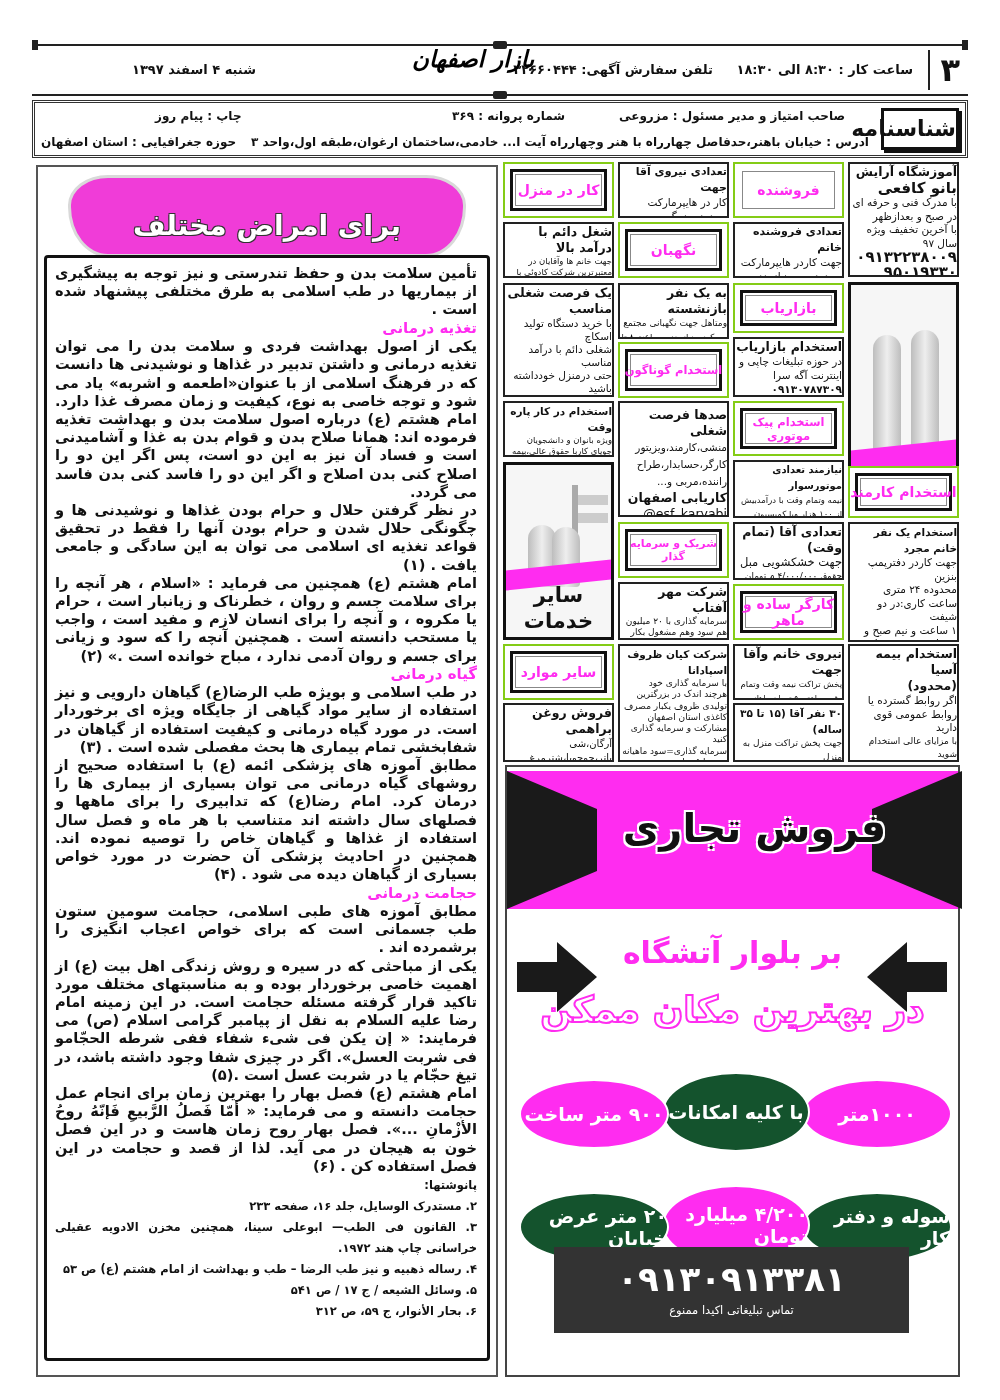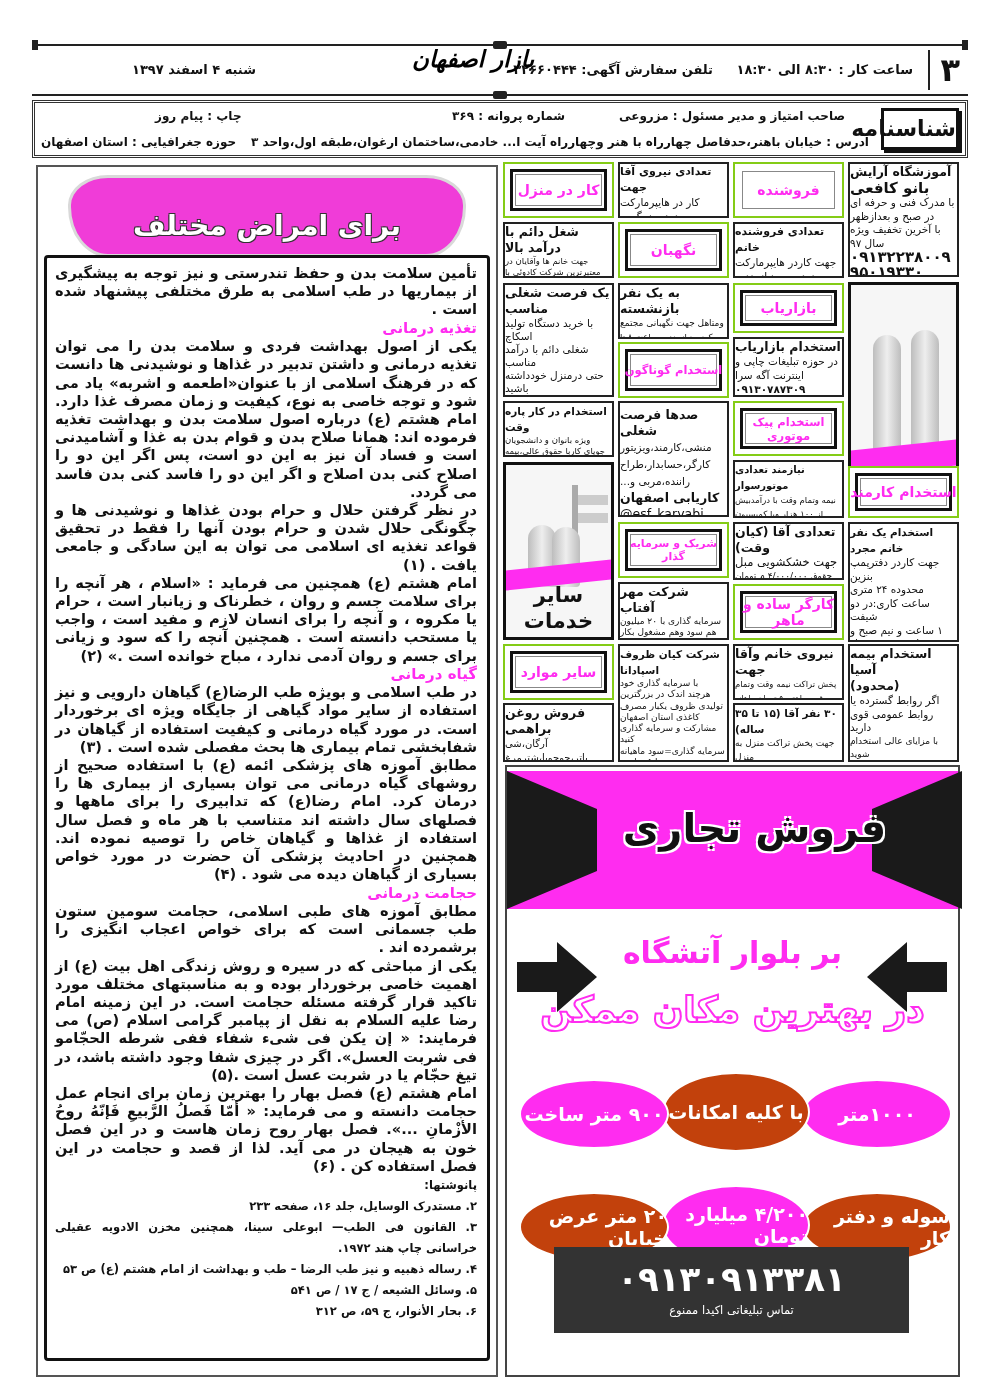--- a/index.html
+++ b/index.html
@@ -29,21 +29,21 @@
   .title-wrap { position: absolute; top: 8px; left: 30px; right: 30px; height: 82px; }
   .title-band { position: absolute; top: 0; left: 0; right: 0; height: 82px; background: #f03cd8; border-radius: 40px 40px 40px 40px / 30px 30px 50px 50px; border: 3px solid #d9d9d9; }
   .title1 { position: absolute; top: 6px; width: 100%; text-align: center; font-size: 19px; font-weight: bold; color: #fff; text-shadow: 1px 1px 0 #333, -1px -1px 0 #333, 1px -1px 0 #333, -1px 1px 0 #333; }
   .title2 { position: absolute; top: 34px; width: 100%; text-align: center; font-size: 28px; font-weight: bold; color: #fff; text-shadow: 1px 1px 0 #333, -1px -1px 0 #333, 1px -1px 0 #333, -1px 1px 0 #333; }
   .body-text { font-size: 14.6px; line-height: 18.2px; font-weight: bold; text-align: justify; text-align-last: right; }
   .body-text p { margin: 0; }
   .subhead { color: #ff2cf0; font-weight: bold; font-size: 15px; line-height: 18.5px; }
   .refs { font-size: 11.5px; line-height: 21px; font-weight: bold; }
 
   
-  .ad { position: absolute; border: 2px solid #222; background: #fff; text-align: left; overflow: hidden; }
+  .ad { position: absolute; border: 2px solid #222; background: #fff; text-align: right; overflow: hidden; }
   .ad .h { font-weight: bold; font-size: 12.5px; line-height: 16px; }
   .ad .t { font-size: 10.5px; line-height: 13.5px; }
   .ad .n { font-size: 15px; line-height: 15px; letter-spacing: 1px; font-weight: bold; }
   .frame { position: absolute; background: #fff; border: 2px solid #84cc16; }
   .frame .inner { position: absolute; top: 5px; left: 5px; right: 5px; bottom: 5px; border: 3px solid #111; }
   .frame .inner::before { content: ""; position: absolute; top: 2px; left: 2px; right: 2px; bottom: 2px; border: 1px solid #888; }
   .frame .label { position: absolute; top: 50%; width: 100%; transform: translateY(-50%); text-align: center; color: #ff2cf0; font-weight: bold; font-size: 14px; }
 
   .img-ad { position: absolute; border: 3px solid #111; background: #f6f6f6; overflow: hidden; }
   .figure { position: absolute; width: 28px; background: linear-gradient(90deg,#bdbdbd,#eee,#bdbdbd); border-radius: 14px 14px 4px 4px; }
@@ -51,21 +51,21 @@
   .img-ad .big { position: absolute; width: 100%; text-align: center; font-weight: bold; color: #111; }
 
   
   .bigad { position: absolute; top: 765px; left: 505px; width: 455px; height: 612px; border: 2px solid #444; background: #fff; }
   .bigad .top-band { position: absolute; top: 4px; left: 0; right: 0; height: 138px; background: #ff2cf0; }
   .bigad .head { position: absolute; top: 38px; width: 100%; text-align: center; font-size: 40px; font-weight: bold; color: #111; text-shadow: 2px 2px 0 #fff, -2px -2px 0 #fff, 2px -2px 0 #fff, -2px 2px 0 #fff; padding-left: 44px; }
   .bigad .line1 { position: absolute; top: 168px; width: 100%; text-align: center; font-size: 30px; font-weight: bold; color: #ff2cf0; }
   .bigad .line2 { position: absolute; top: 222px; width: 100%; text-align: center; font-size: 36px; font-weight: bold; color: #fff; -webkit-text-stroke: 2px #ff2cf0; }
   .oval { position: absolute; height: 70px; border-radius: 50%; color: #fff; font-weight: bold; font-size: 19px; display: flex; align-items: center; justify-content: center; border: 2px solid #fff; }
   .oval.pink { background: #ff2cf0; }
-  .oval.black { background: #c2410c; }
+  .oval.black { background: #14532d; }
   .phonebar { position: absolute; top: 480px; left: 47px; width: 355px; height: 86px; background: #333; color: #fff; text-align: center; }
   .phonebar .num { font-size: 34px; font-weight: bold; letter-spacing: 2px; margin-top: 12px; }
   .phonebar .note { font-size: 11.5px; margin-top: 4px; }
 </style>
 </head>
 <body>
 
 <div class="rule" style="top:44px">
     <span class="dot"></span>
   </div>
@@ -184,21 +184,21 @@
   <div class="inner"></div>
     <div class="label" style="font-size:11.5px">استخدام پیک موتوری</div>
 </div>
 <div class="ad" style="left:733px;top:460px;width:111px;height:58px">
   <div class="h" style="font-size:10px">نیازمند تعدادی موتورسوار</div>
   <div class="t" style="font-size:8.5px">نیمه وتمام وقت با درآمدبیش</div>
   <div class="t" style="font-size:8.5px">از ۱۰۰ هزار وبا کمیسیون ۲۰%</div>
 
 </div>
 <div class="ad" style="left:733px;top:522px;width:111px;height:58px">
-  <div class="h">تعدادی آقا (کیان وقت)</div>
+  <div class="h">تعدادی آقا (تمام وقت)</div>
   <div class="t" style="font-size:11.5px">جهت خشکشویی مبل</div>
   <div class="t" style="font-size:9px">حقوق ۴/۰۰۰/۰۰۰ م تومان</div>
 
 </div>
 <div class="frame" style="left:733px;top:584px;width:111px;height:56px">
   <div class="inner"></div>
     <div class="label">کارگر ساده و ماهر</div>
 </div>
 <div class="ad" style="left:733px;top:644px;width:111px;height:56px">
   <div class="h">نیروی خانم وآقا جهت</div>

